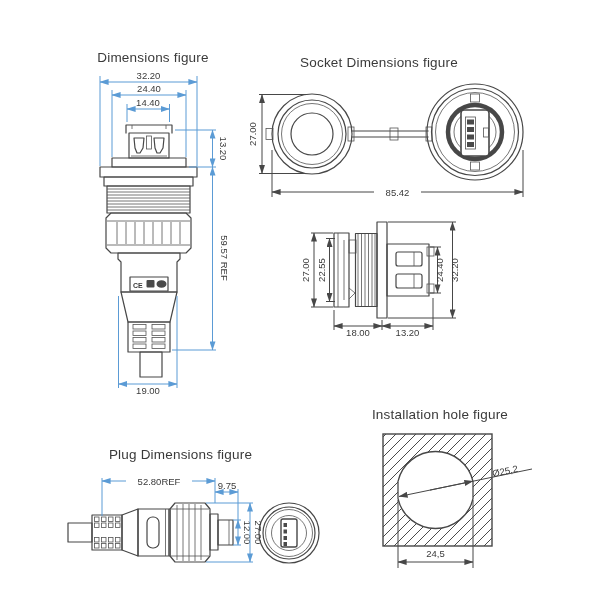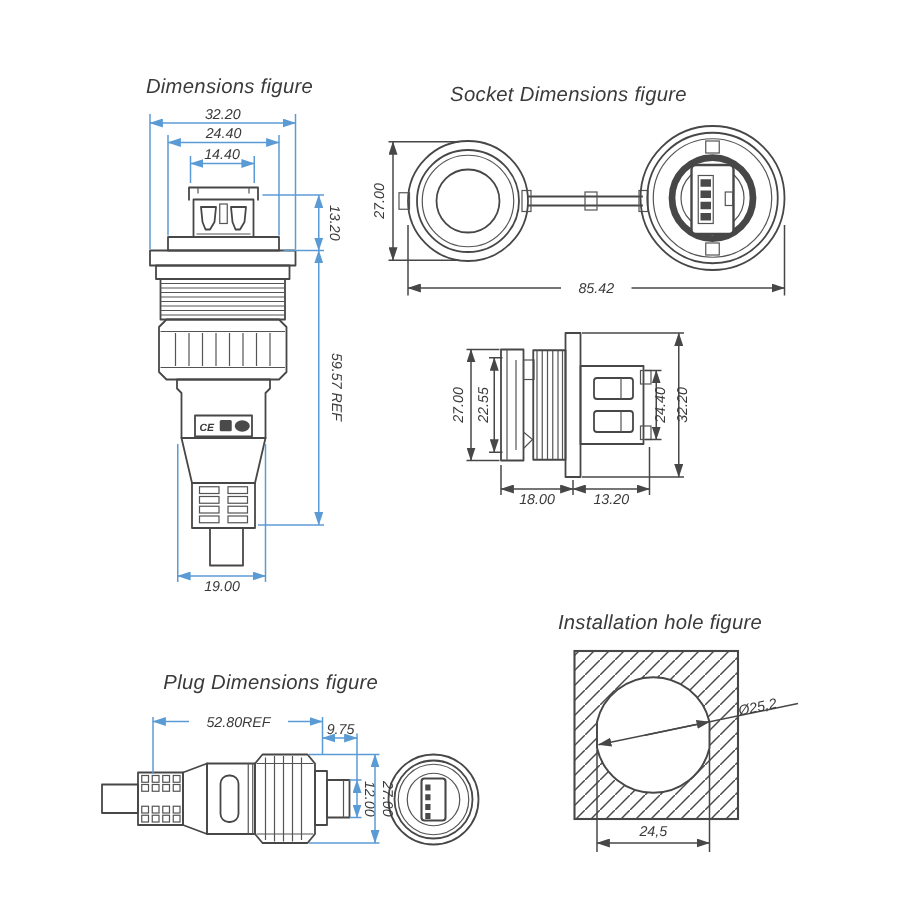--- a/index.html
+++ b/index.html
@@ -1,17 +1,17 @@
 <!DOCTYPE html>
 <html><head>
 <meta charset="utf-8">
 <style>
   html,body{margin:0;padding:0;background:#f6f6f6;}
   .page{position:relative;width:600px;height:600px;background:#ffffff;overflow:hidden;
-        font-family:"Liberation Sans",sans-serif;font-style:italic;}
+        font-family:"Liberation Sans",sans-serif;}
   svg{position:absolute;left:0;top:0;}
   .draw{fill:none;stroke:#474747;stroke-width:1.2;stroke-linejoin:round;stroke-linecap:square;}
   .drawthin{fill:none;stroke:#545454;stroke-width:0.8;}
   .dark{fill:#4a4a4a;stroke:none;}
   .dimb{fill:none;stroke:#5b9bd5;stroke-width:1;}
   .dimd{fill:none;stroke:#474747;stroke-width:1;}
   .dtxt{font-size:9.5px;fill:#3a3a3a;}
   .stxt{font-size:7px;fill:#3a3a3a;font-weight:bold;}
   .ttl{font-size:13.5px;fill:#3a3a3a;letter-spacing:0.2px;}
 </style>

